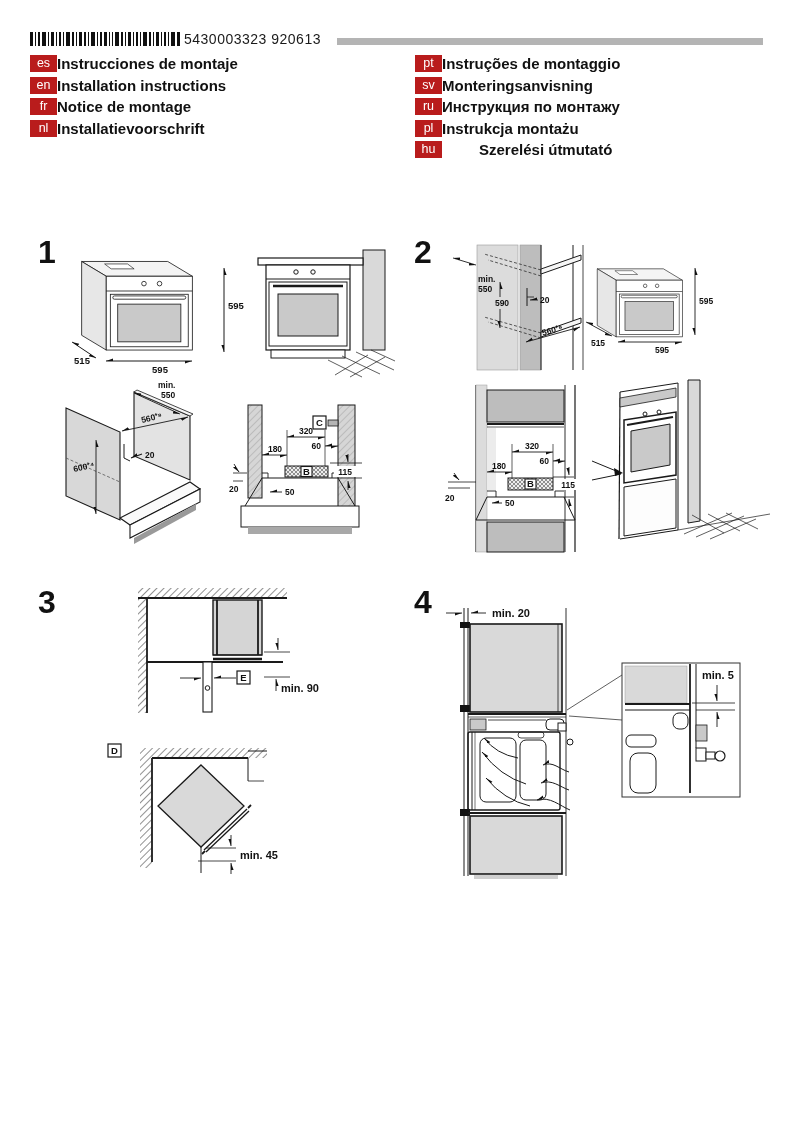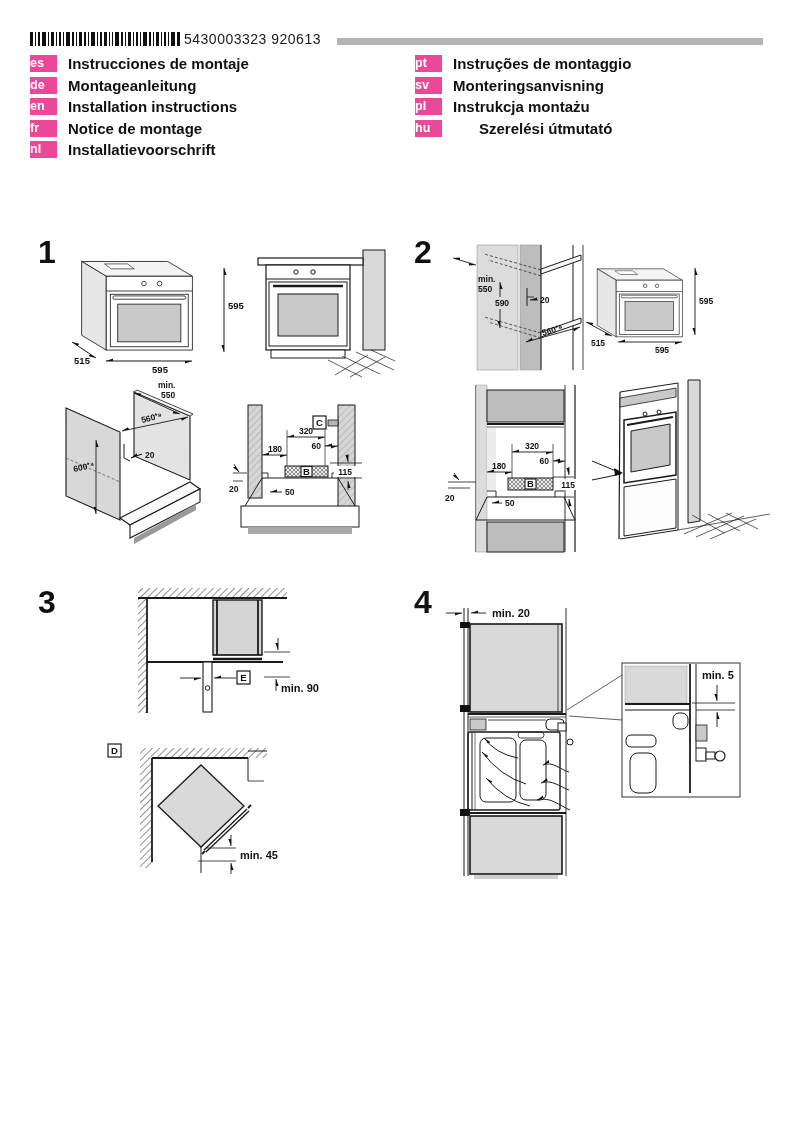--- a/index.html
+++ b/index.html
@@ -5,23 +5,23 @@
   html,body{margin:0;padding:0;background:#888;}
   .page{position:relative;width:802px;height:1132px;background:#fff;margin:0 auto;
         font-family:"Liberation Sans",sans-serif;color:#111;overflow:hidden;}
   .abs{position:absolute;}
   .barcode-number{position:absolute;left:184px;top:31px;font-size:14px;letter-spacing:.5px;color:#1a1a1a;}
   .gray-bar{position:absolute;left:337px;top:38px;width:426px;height:7px;background:#b4b4b4;}
   .lang-col{position:absolute;top:53px;}
   .lang-col.left{left:30px;}
   .lang-col.right{left:415px;}
   .lang-row{display:flex;align-items:center;height:21.5px;}
-  .badge{width:27px;height:17px;background:#ec4899;color:#fff;font-weight:bold;font-size:12.5px;
-         text-align:left;line-height:17px;flex:0 0 27px;}
-  .lang-label{margin-left:11px;font-weight:bold;font-size:15px;white-space:nowrap;}
+  .badge{width:27px;height:17px;background:#b91c1c;color:#fff;font-weight:normal;font-size:12.5px;
+         text-align:center;line-height:17px;flex:0 0 27px;}
+  .lang-label{font-weight:bold;font-size:15px;white-space:nowrap;}
   .lang-label.indent{margin-left:37px;}
   .secnum{position:absolute;font-size:32px;font-weight:bold;line-height:1;}
   svg text{font-family:"Liberation Sans",sans-serif;}
   .dim{font-size:9.5px;font-weight:bold;fill:#111;}
   .dimS{font-size:8.5px;font-weight:bold;fill:#111;}
   .dimL{font-size:11px;font-weight:bold;fill:#111;}
   .lbl{font-size:9.5px;font-weight:bold;fill:#111;text-anchor:middle;}
 </style>
 </head>
 <body>
@@ -71,24 +71,20 @@
   </svg>
   <span class="barcode-number">5430003323 920613</span>
   <div class="gray-bar"></div>
 
   <div class="lang-col left">
     <div class="lang-row">
         <span class="badge">es</span>
         <span class="lang-label">Instrucciones de montaje</span>
       </div>
     <div class="lang-row">
-        <span class="badge">de</span>
-        <span class="lang-label">Montageanleitung</span>
-      </div>
-    <div class="lang-row">
         <span class="badge">en</span>
         <span class="lang-label">Installation instructions</span>
       </div>
     <div class="lang-row">
         <span class="badge">fr</span>
         <span class="lang-label">Notice de montage</span>
       </div>
     <div class="lang-row">
         <span class="badge">nl</span>
         <span class="lang-label">Installatievoorschrift</span>
@@ -96,20 +92,24 @@
   </div>
 
   <div class="lang-col right">
     <div class="lang-row">
         <span class="badge">pt</span>
         <span class="lang-label">Instruções de montaggio</span>
       </div>
     <div class="lang-row">
         <span class="badge">sv</span>
         <span class="lang-label">Monteringsanvisning</span>
+      </div>
+    <div class="lang-row">
+        <span class="badge">ru</span>
+        <span class="lang-label">Инструкция по монтажу</span>
       </div>
     <div class="lang-row">
         <span class="badge">pl</span>
         <span class="lang-label">Instrukcja montażu</span>
       </div>
     <div class="lang-row">
         <span class="badge">hu</span>
         <span class="lang-label indent">Szerelési útmutató</span>
       </div>
   </div>

